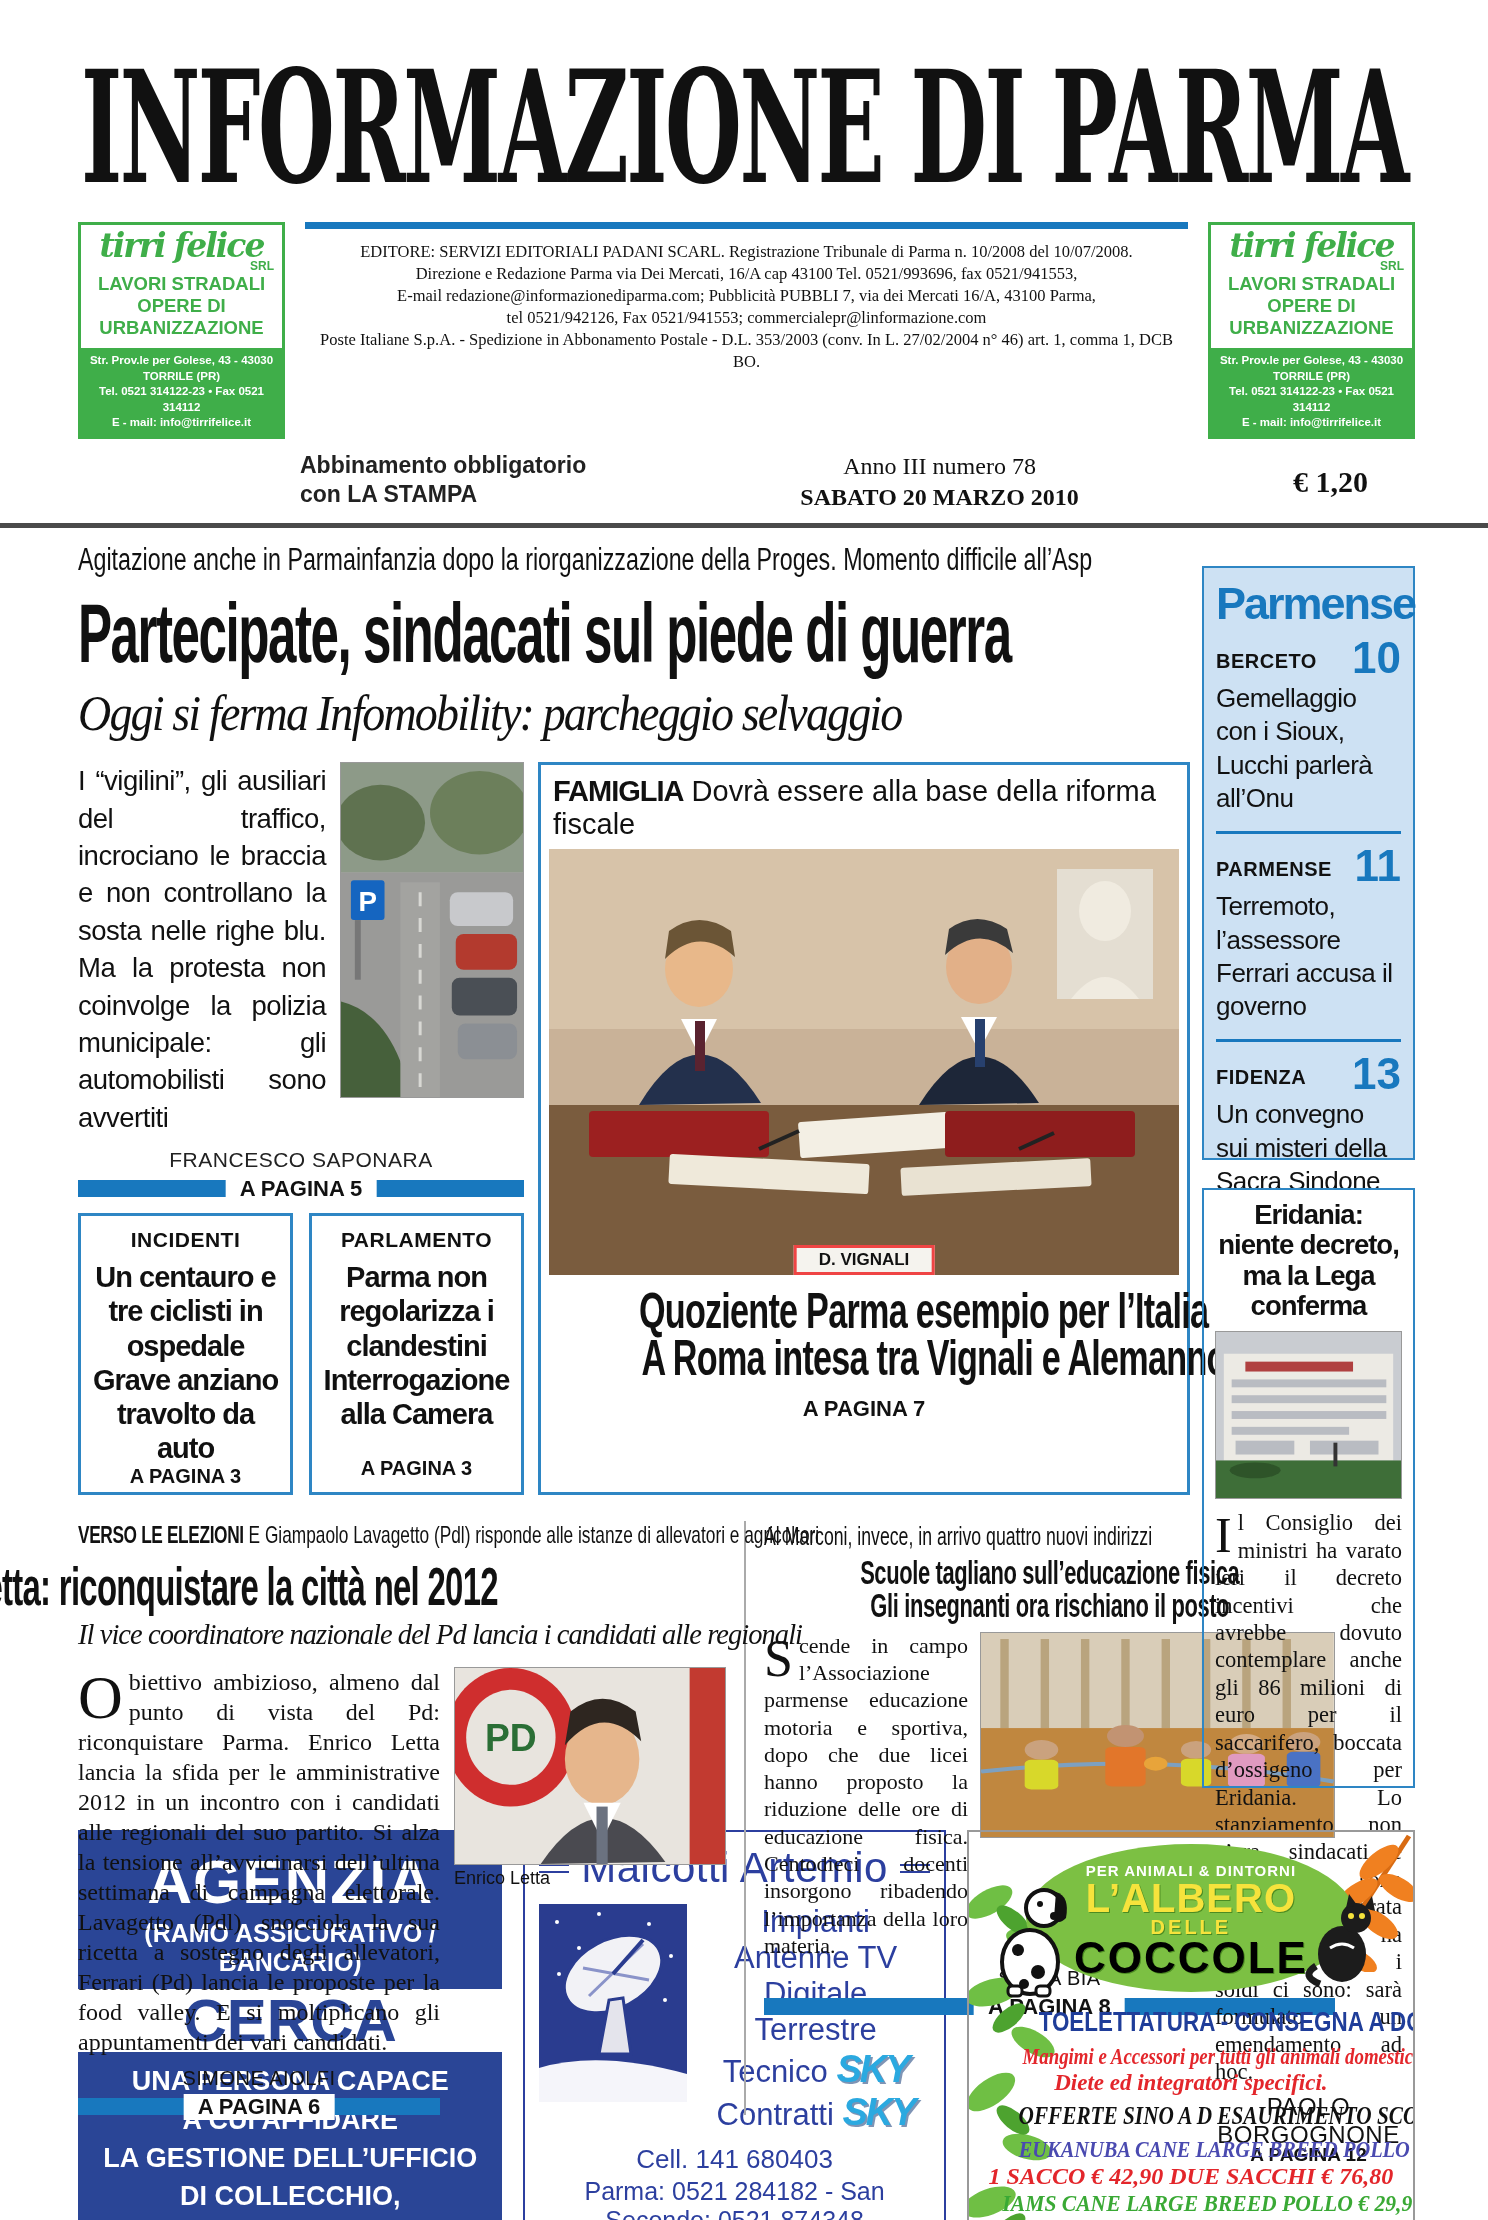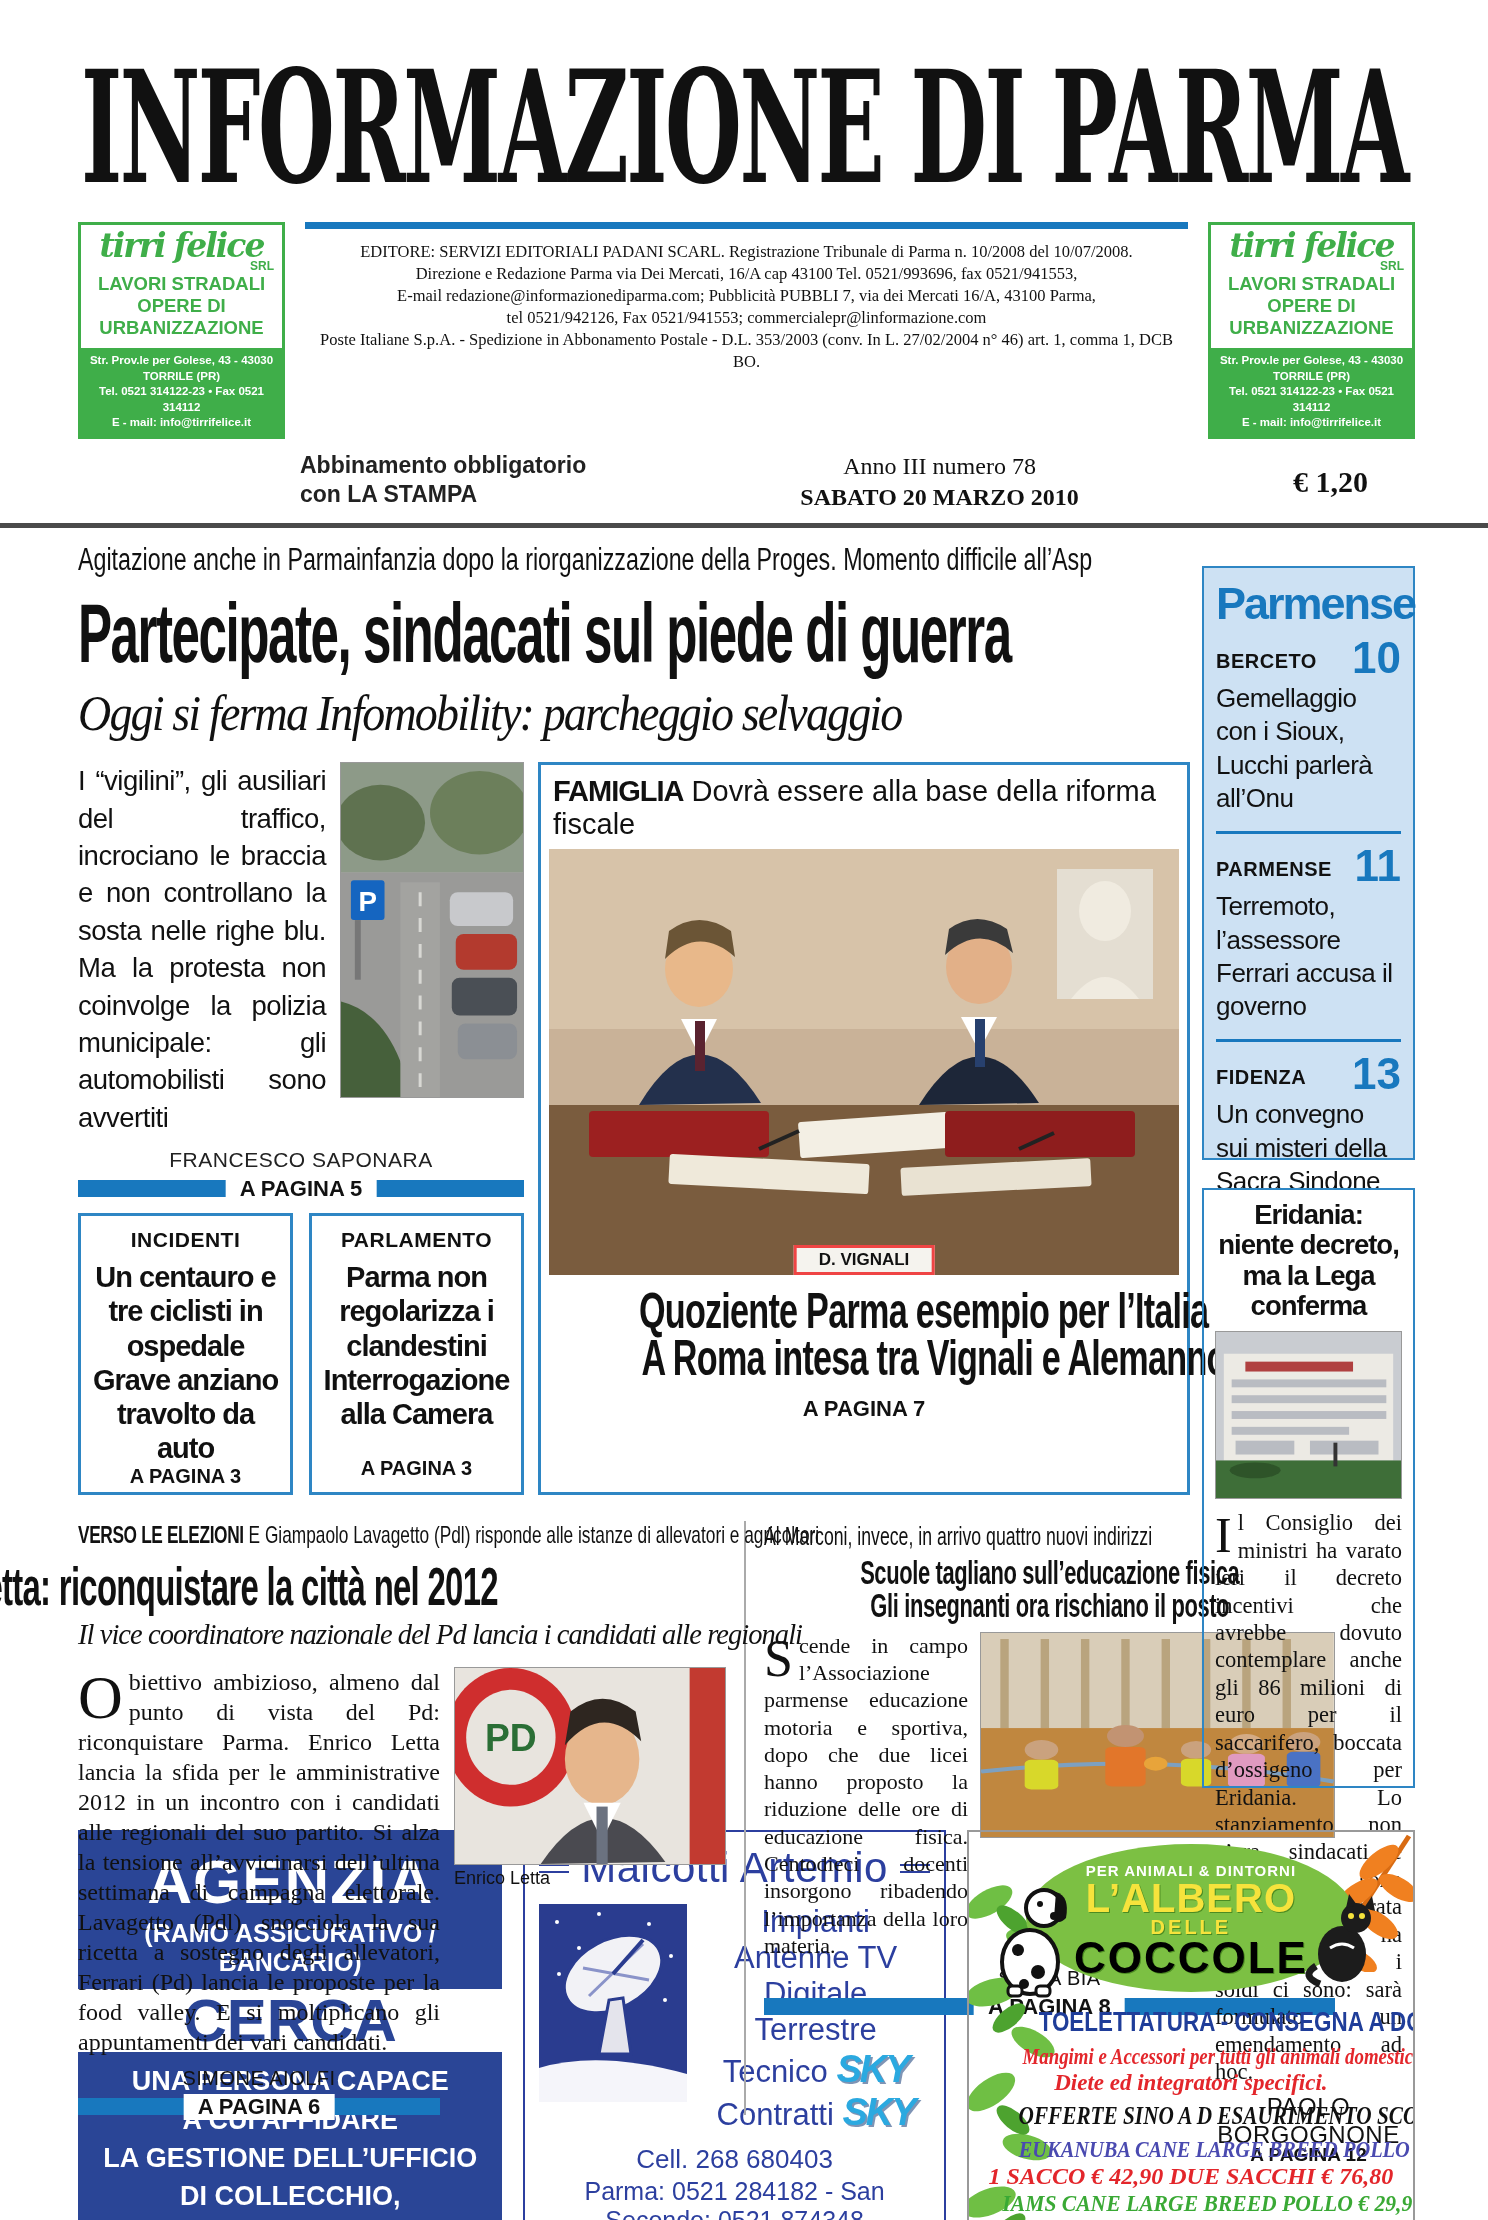--- a/index.html
+++ b/index.html
@@ -513,21 +513,21 @@
             <line x1="74" y1="70" x2="104" y2="36" stroke="#2a3c8f" stroke-width="4"></line>
           </svg>
         </div>
         <div class="mal-services">
           <div>Impianti Antenne TV</div>
           <div>Digitale Terrestre</div>
           <div><span>Tecnico</span> <span class="sky">SKY</span></div>
           <div><span>Contratti</span> <span class="sky">SKY</span></div>
         </div>
       </div>
-      <div class="mal-cell">Cell. 268 680403</div>
+      <div class="mal-cell">Cell. 141 680403</div>
       <div class="mal-phones">Parma: 0521 284182 - San Secondo: 0521 874348</div>
 
     </div>
 
     <div class="ad-albero">
       <div class="alb-leaves-left">
         <svg width="100%" height="100%" viewBox="0 0 110 440">
           <g fill="#6fbf44">
             <ellipse cx="20" cy="30" rx="26" ry="12" transform="rotate(-30 20 30)"></ellipse>
             <ellipse cx="60" cy="70" rx="24" ry="11" transform="rotate(20 60 70)"></ellipse>

